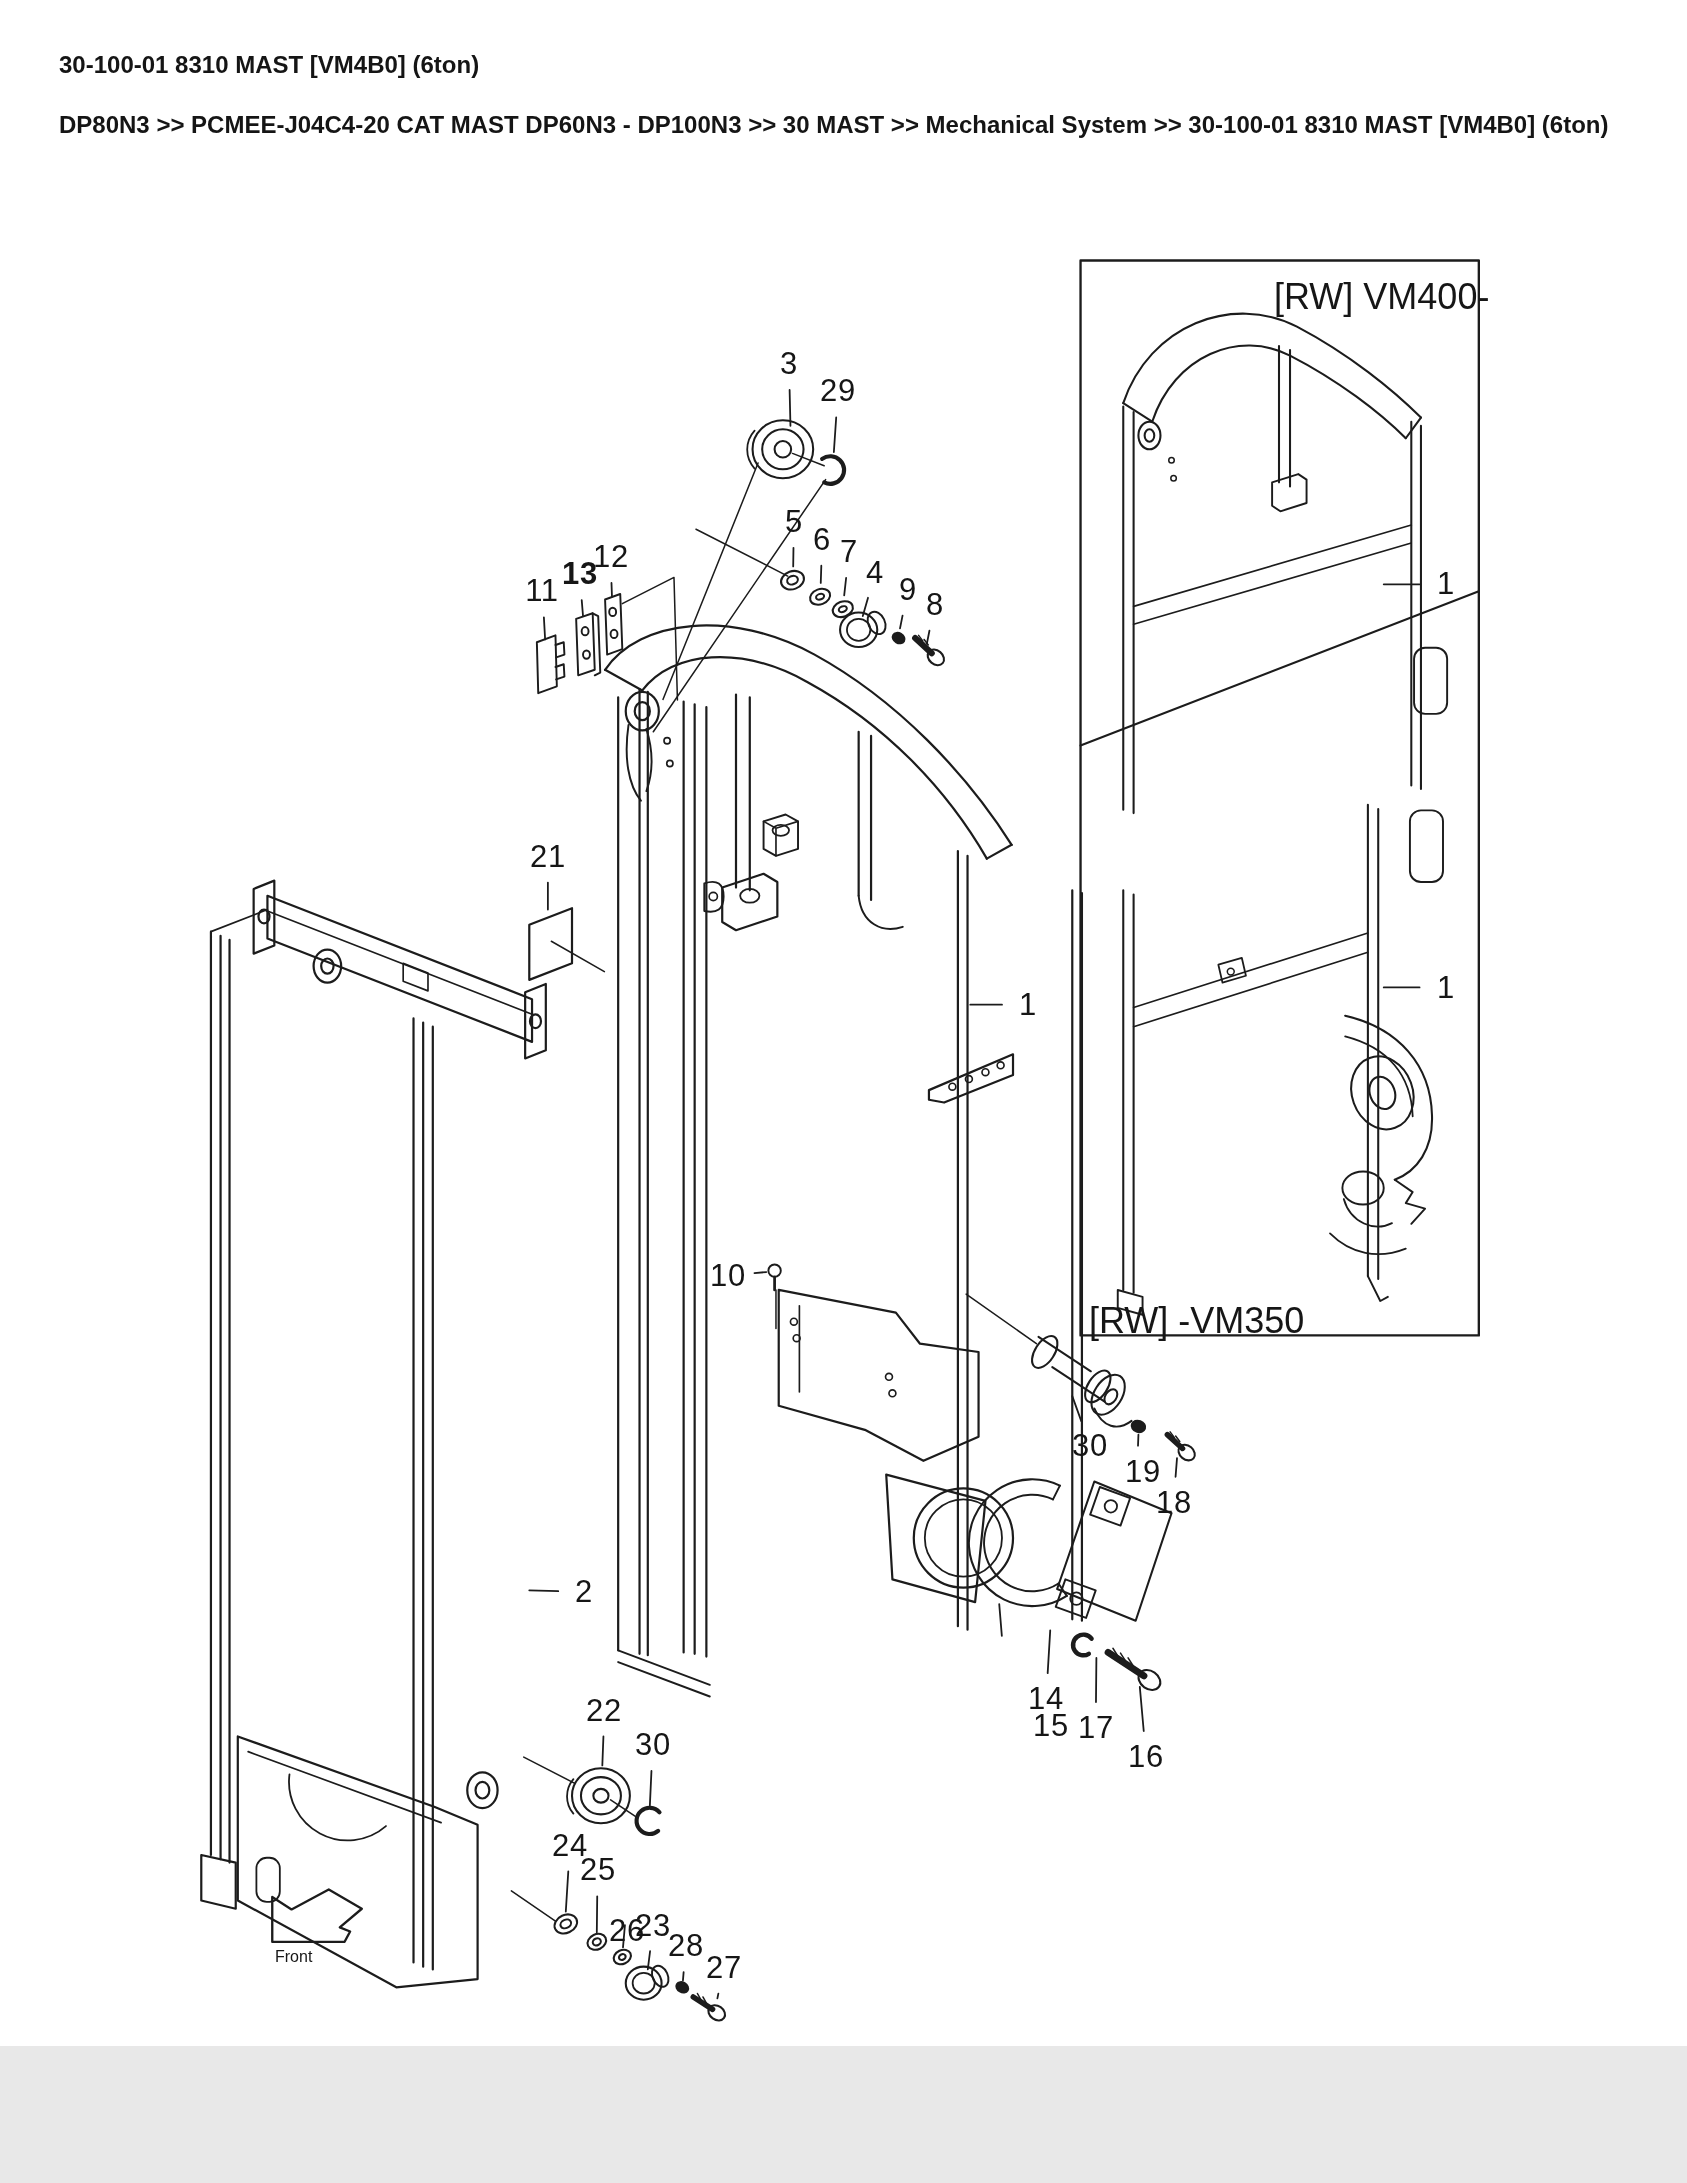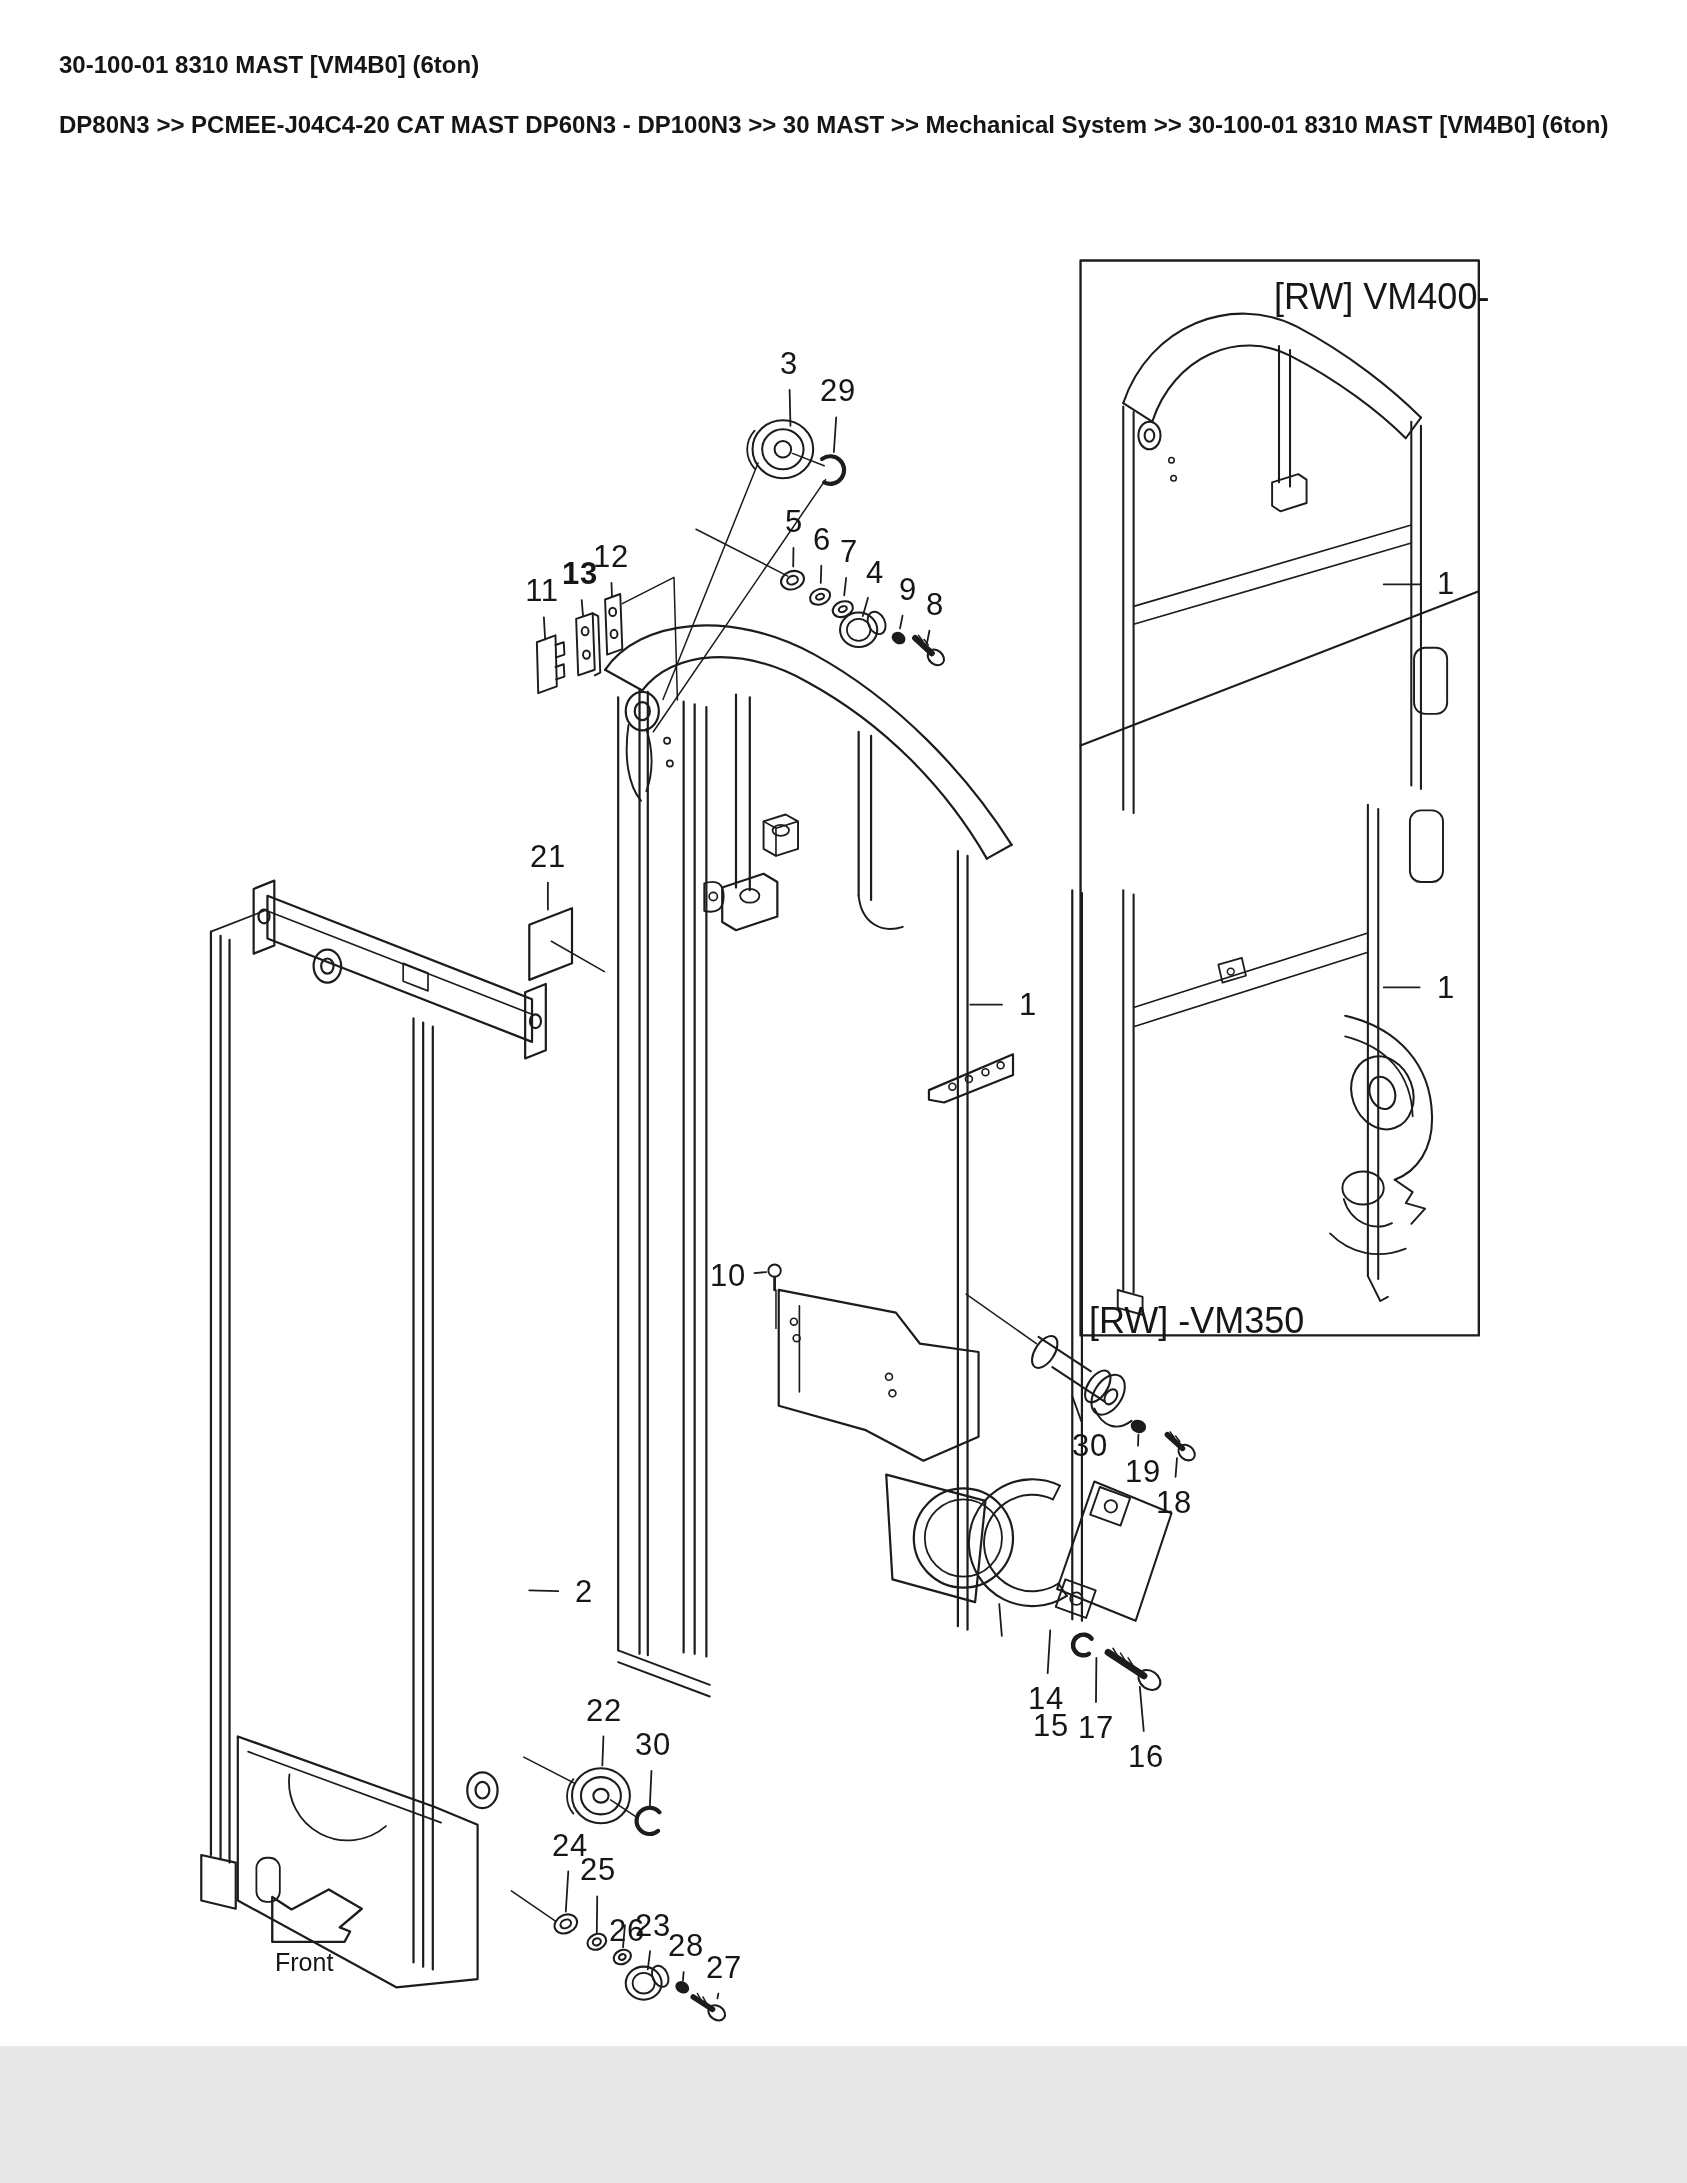--- a/index.html
+++ b/index.html
@@ -4,21 +4,21 @@
 <style>
   html,body{margin:0;padding:0;background:#e8e8e8;}
   .page{position:relative;width:1687px;height:2046px;background:#ffffff;overflow:hidden;
         font-family:"Liberation Sans", sans-serif;color:#151515;}
   .title{position:absolute;left:59px;top:51px;font-size:24px;font-weight:bold;white-space:nowrap;}
   .breadcrumb{position:absolute;left:59px;top:109px;width:1564px;font-size:24px;font-weight:bold;line-height:1.36;}
   svg.art{position:absolute;left:0;top:0;}
   .callout{position:absolute;transform:translate(-50%,-50%);font-size:31px;font-weight:400;
            color:#161616;letter-spacing:0.7px;white-space:nowrap;}
   .inset-label{position:absolute;font-size:36px;color:#161616;white-space:nowrap;}
-  .front-label{position:absolute;font-size:25px;color:#161616;white-space:nowrap;}
+  .front-label{position:absolute;font-size:16px;color:#161616;white-space:nowrap;}
 </style>
 </head>
 <body>
 
 <div class="page">
 
   <div class="title">30-100-01 8310 MAST [VM4B0] (6ton)</div>
   <div class="breadcrumb">DP80N3 &gt;&gt; PCMEE-J04C4-20 CAT MAST DP60N3 - DP100N3 &gt;&gt; 30 MAST &gt;&gt; Mechanical System &gt;&gt; 30-100-01 8310 MAST [VM4B0] (6ton)</div>
 
   <svg class="art" width="1687" height="2183" viewBox="0 0 2448 3168">

